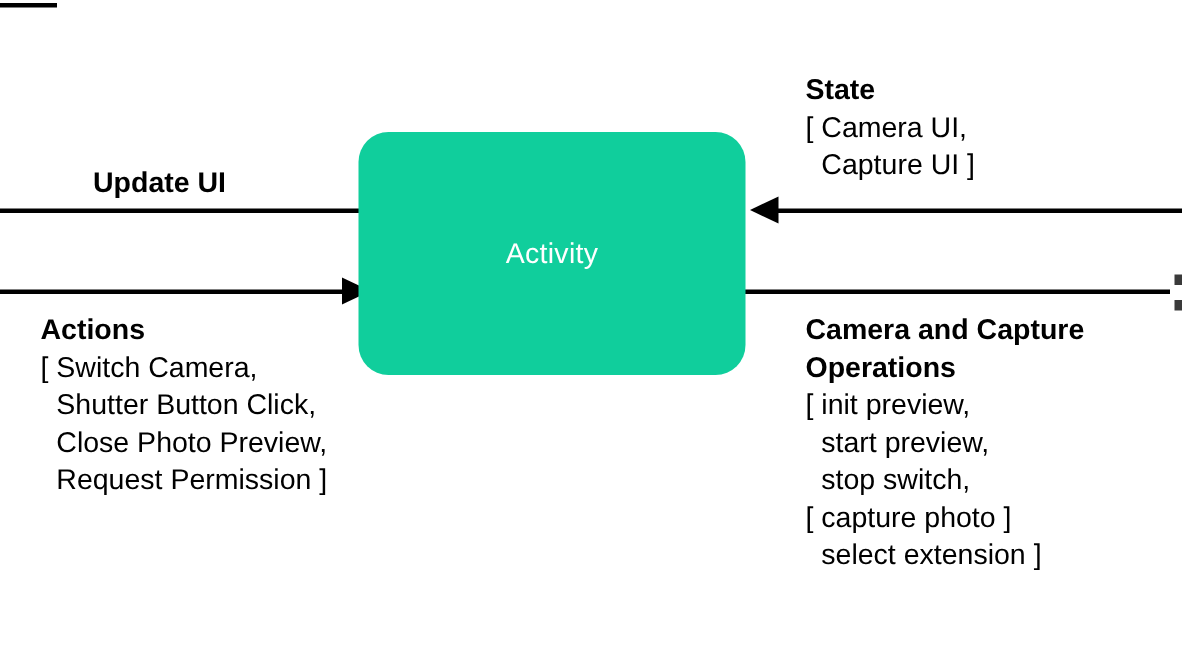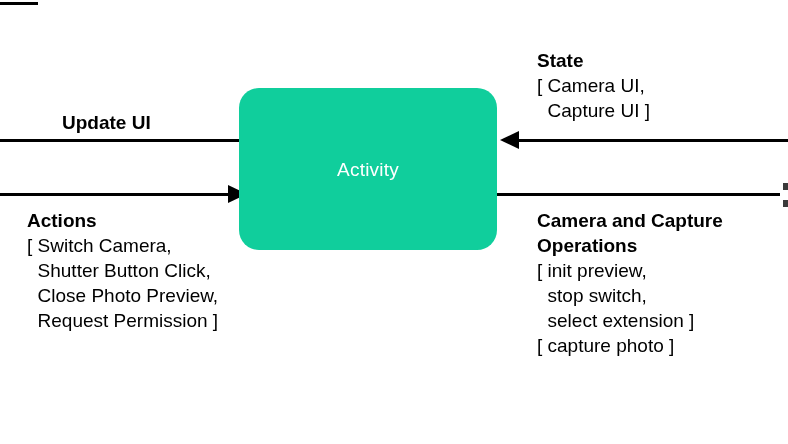--- a/index.html
+++ b/index.html
@@ -154,18 +154,19 @@
   <div class="txt-block block-state">
     <p class="lbl-heading">State</p>
     <p class="lbl-item">[ Camera UI,</p>
     <p class="lbl-item">  Capture UI ]</p>
   </div>
 
   <div class="txt-block block-ops">
     <p class="lbl-heading">Camera and Capture</p>
     <p class="lbl-heading">Operations</p>
     <p class="lbl-item">[ init preview,</p>
+    <p class="lbl-item">  start preview,</p>
     <p class="lbl-item">  stop switch,</p>
+    <p class="lbl-item">[ capture photo ]</p>
     <p class="lbl-item">  select extension ]</p>
-    <p class="lbl-item">[ capture photo ]</p>
   </div>
 
 </div>
 
 </body></html>

